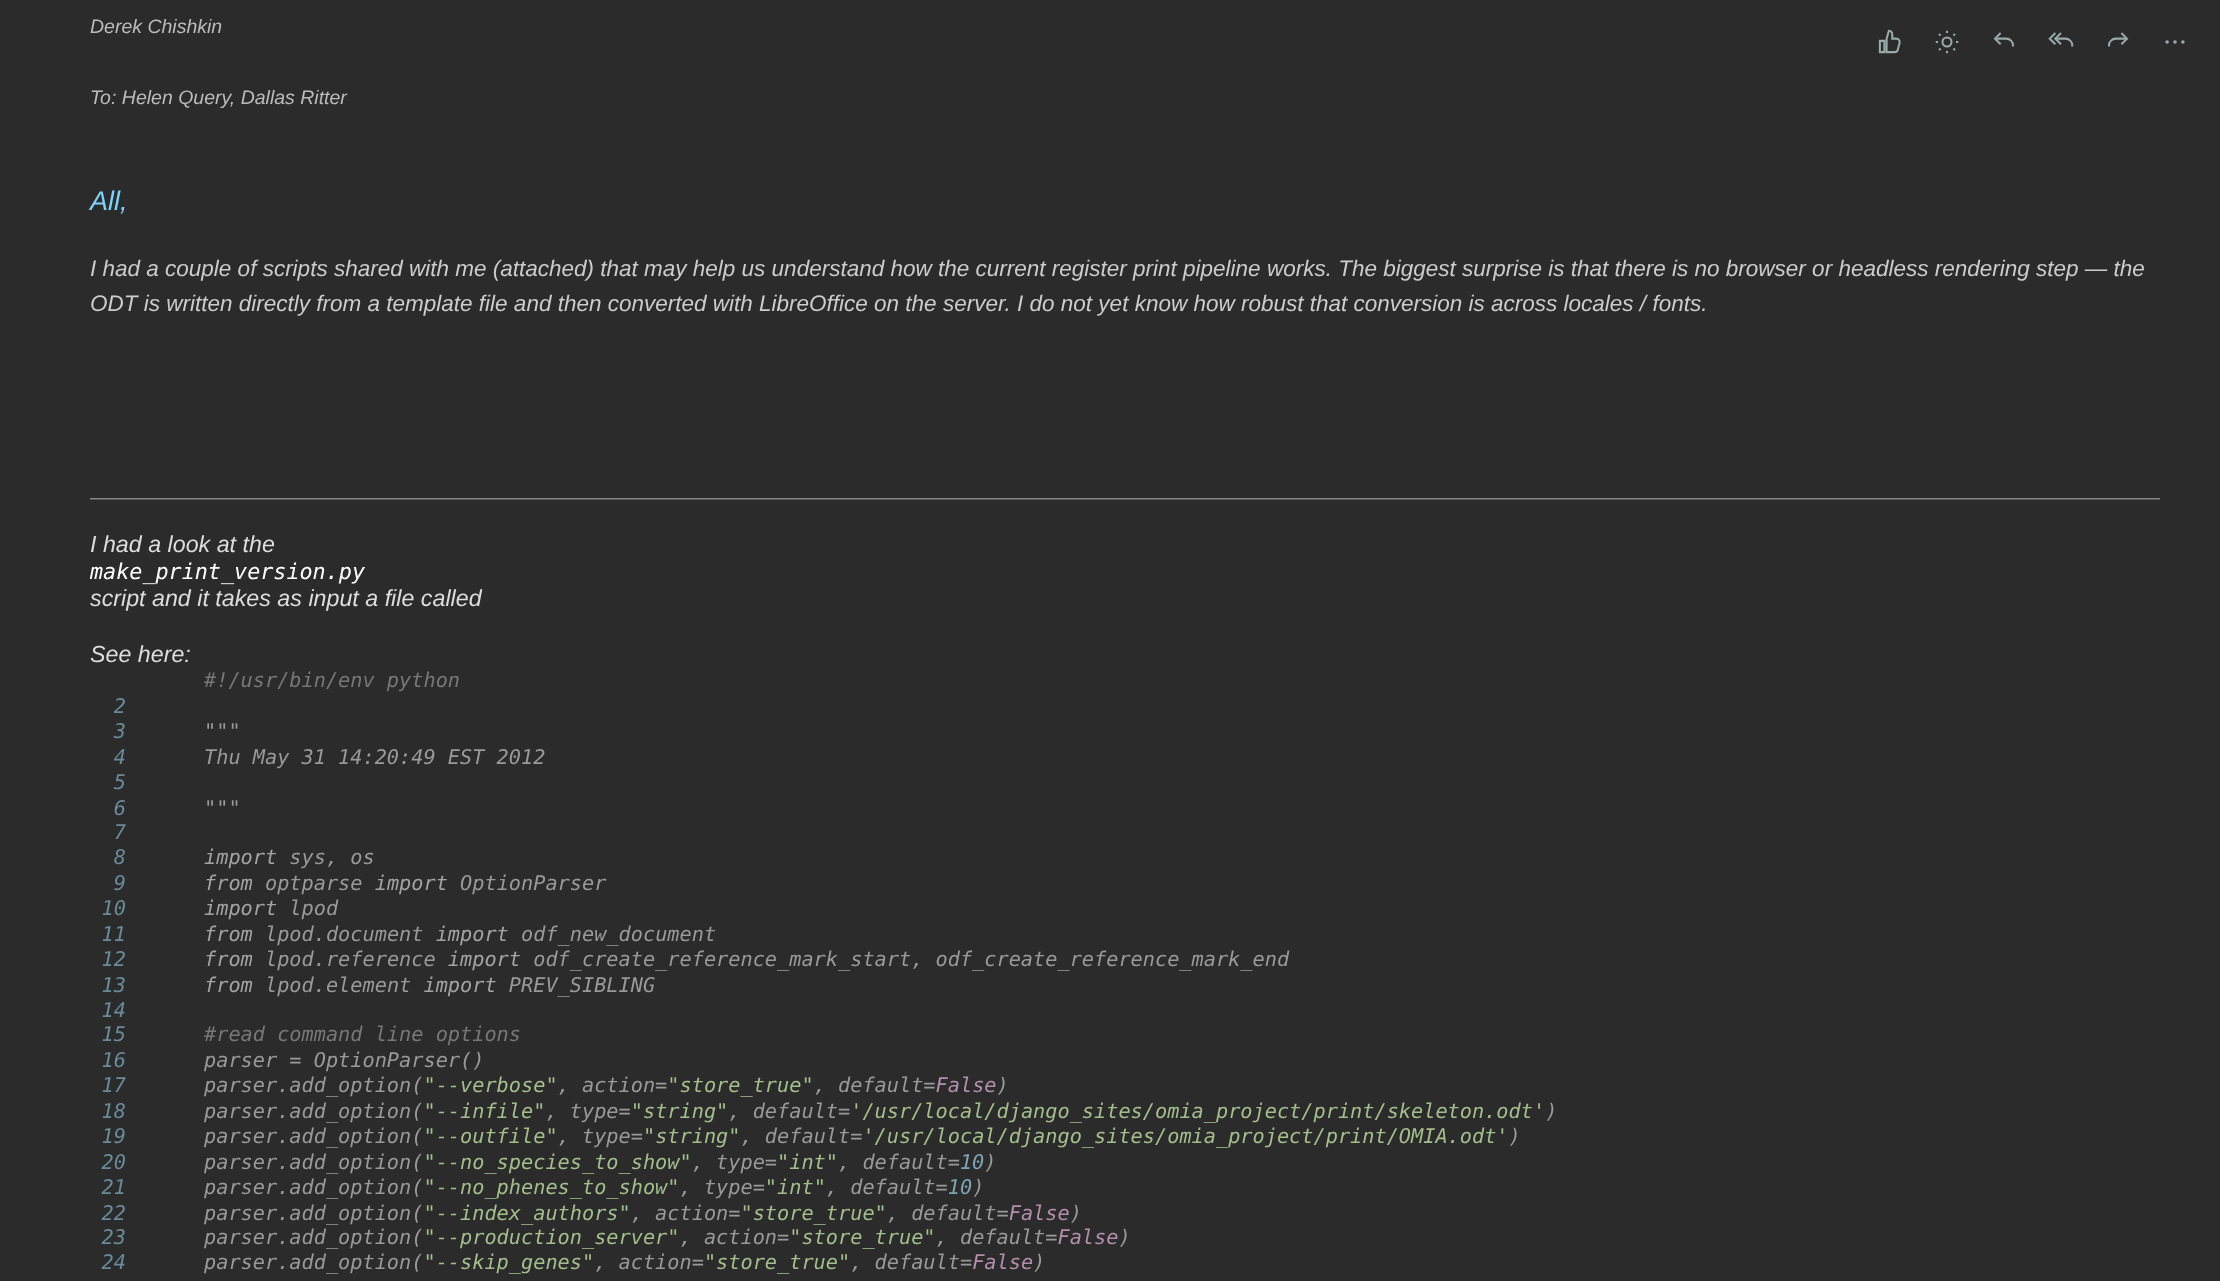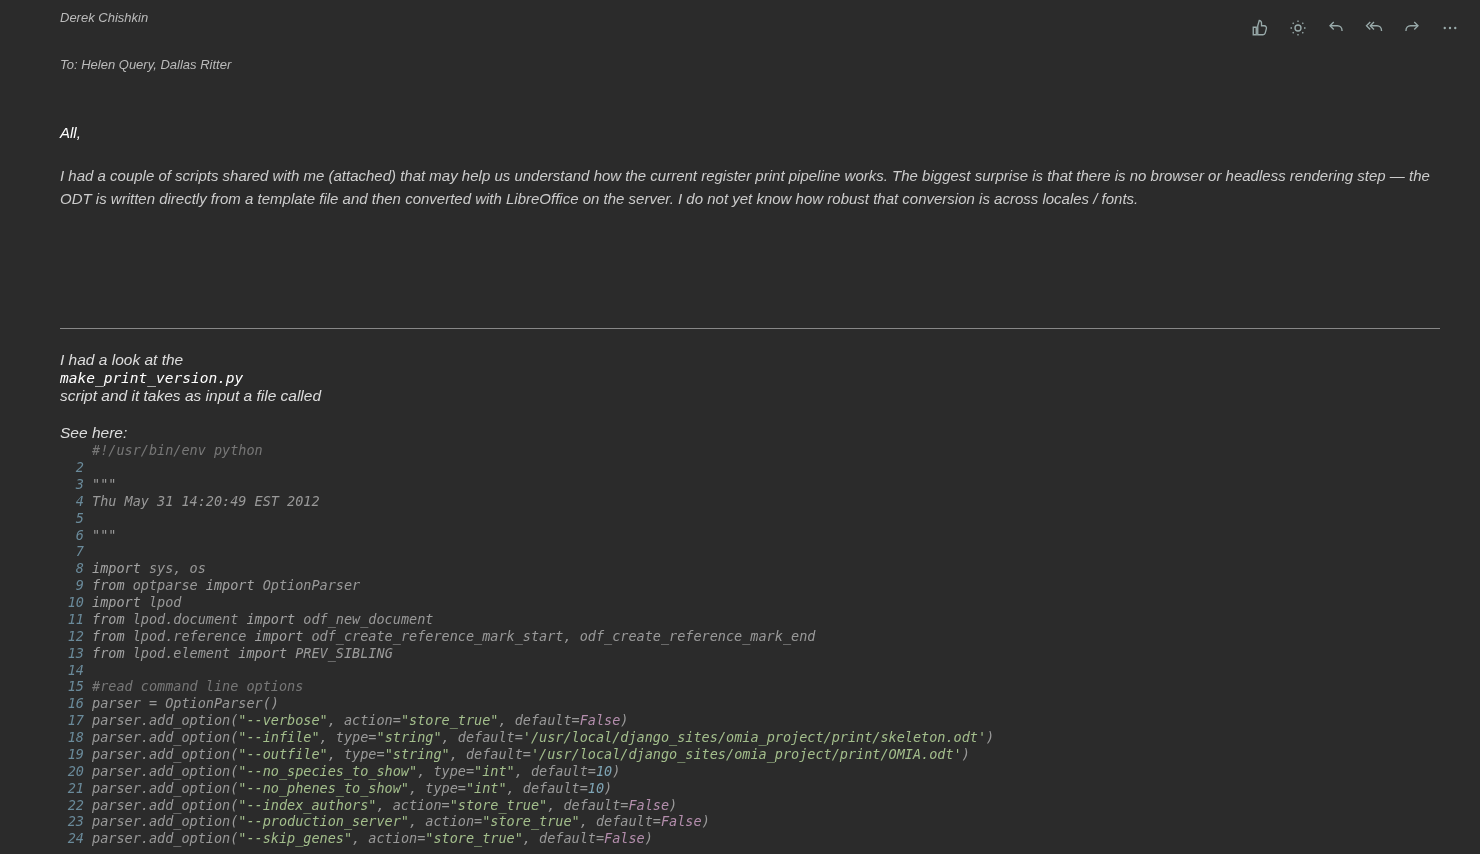--- a/index.html
+++ b/index.html
@@ -41,22 +41,22 @@
   color: #bbb;
   font-size: 13px;
   margin-bottom: 32px;
 }
 .to-line {
   color: #bbb;
   font-size: 13px;
   margin-bottom: 12px;
 }
 .greeting {
-  color: #ffffff;
-  font-size: 15px;
+  color: #7dd3fc;
+  font-size: 18px;
   margin-bottom: 24px;
 }
 .para {
   color: #ccc;
   font-size: 15px;
   line-height: 1.5;
   margin-bottom: 32px;
 }
 .para.long { margin-bottom: 118px; }
 hr.sep {
@@ -85,21 +85,21 @@
 .code-line { display: flex; }
 .lineno {
   display: inline-block;
   width: 24px;
   text-align: right;
   color: #6a8a9a;
   margin-right: 8px;
   user-select: none;
   flex-shrink: 0;
 }
-.code-line .txt { flex: 1; }
+.code-line .txt { flex: 1; margin-left: 44px; }
 .kw { color: #a3a3a3; }
 .str { color: #a3be8c; }
 .num { color: #7fa5b5; }
 .cmt { color: #777; }
 .bool { color: #b48ead; }
 </style>
 </head>
 <body>
 
 <div class="topbar">

